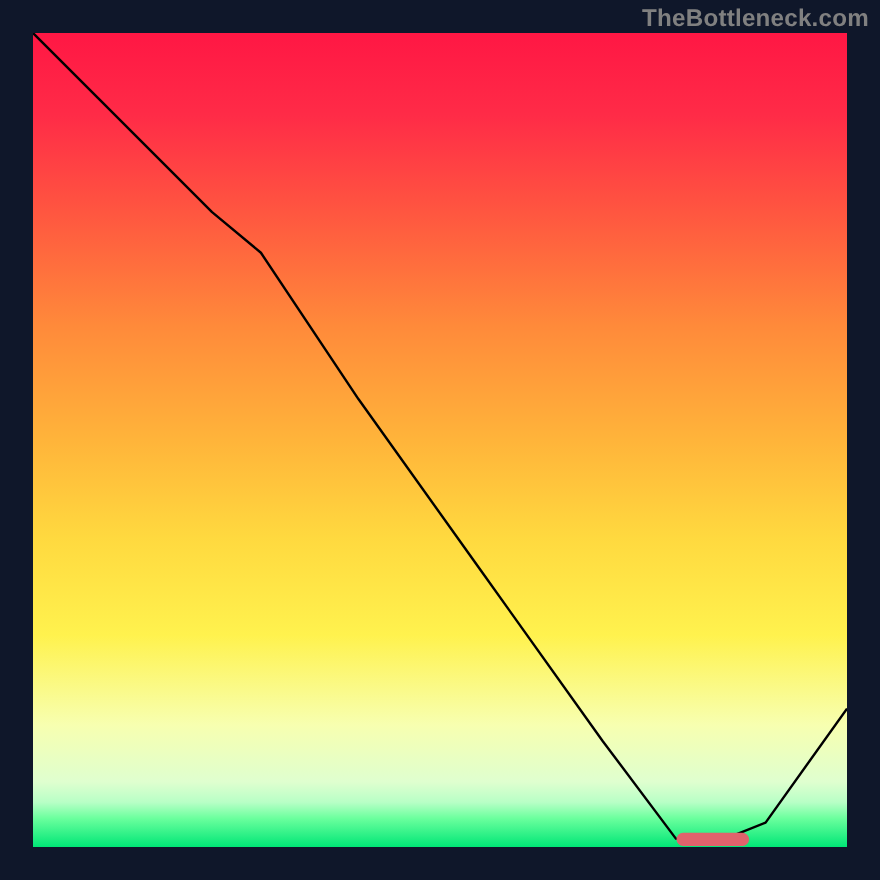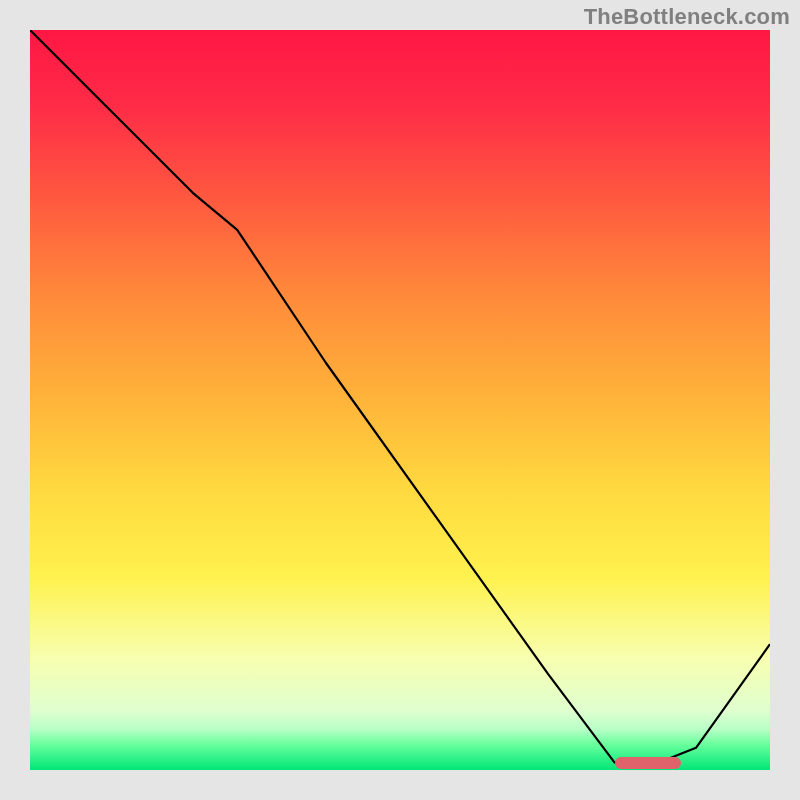--- a/index.html
+++ b/index.html
@@ -8,21 +8,21 @@
     width: 800px;
     height: 800px;
     background: #000;
     font-family: Arial, Helvetica, sans-serif;
     overflow: hidden;
   }
   .chart-container {
     position: relative;
     width: 800px;
     height: 800px;
-    background: #e5e5e5;
+    background: #0f172a;
   }
   .attribution {
     position: absolute;
     top: 4px;
     right: 10px;
     color: #808080;
     font-size: 22px;
     font-weight: 600;
     letter-spacing: 0.2px;
     z-index: 10;

